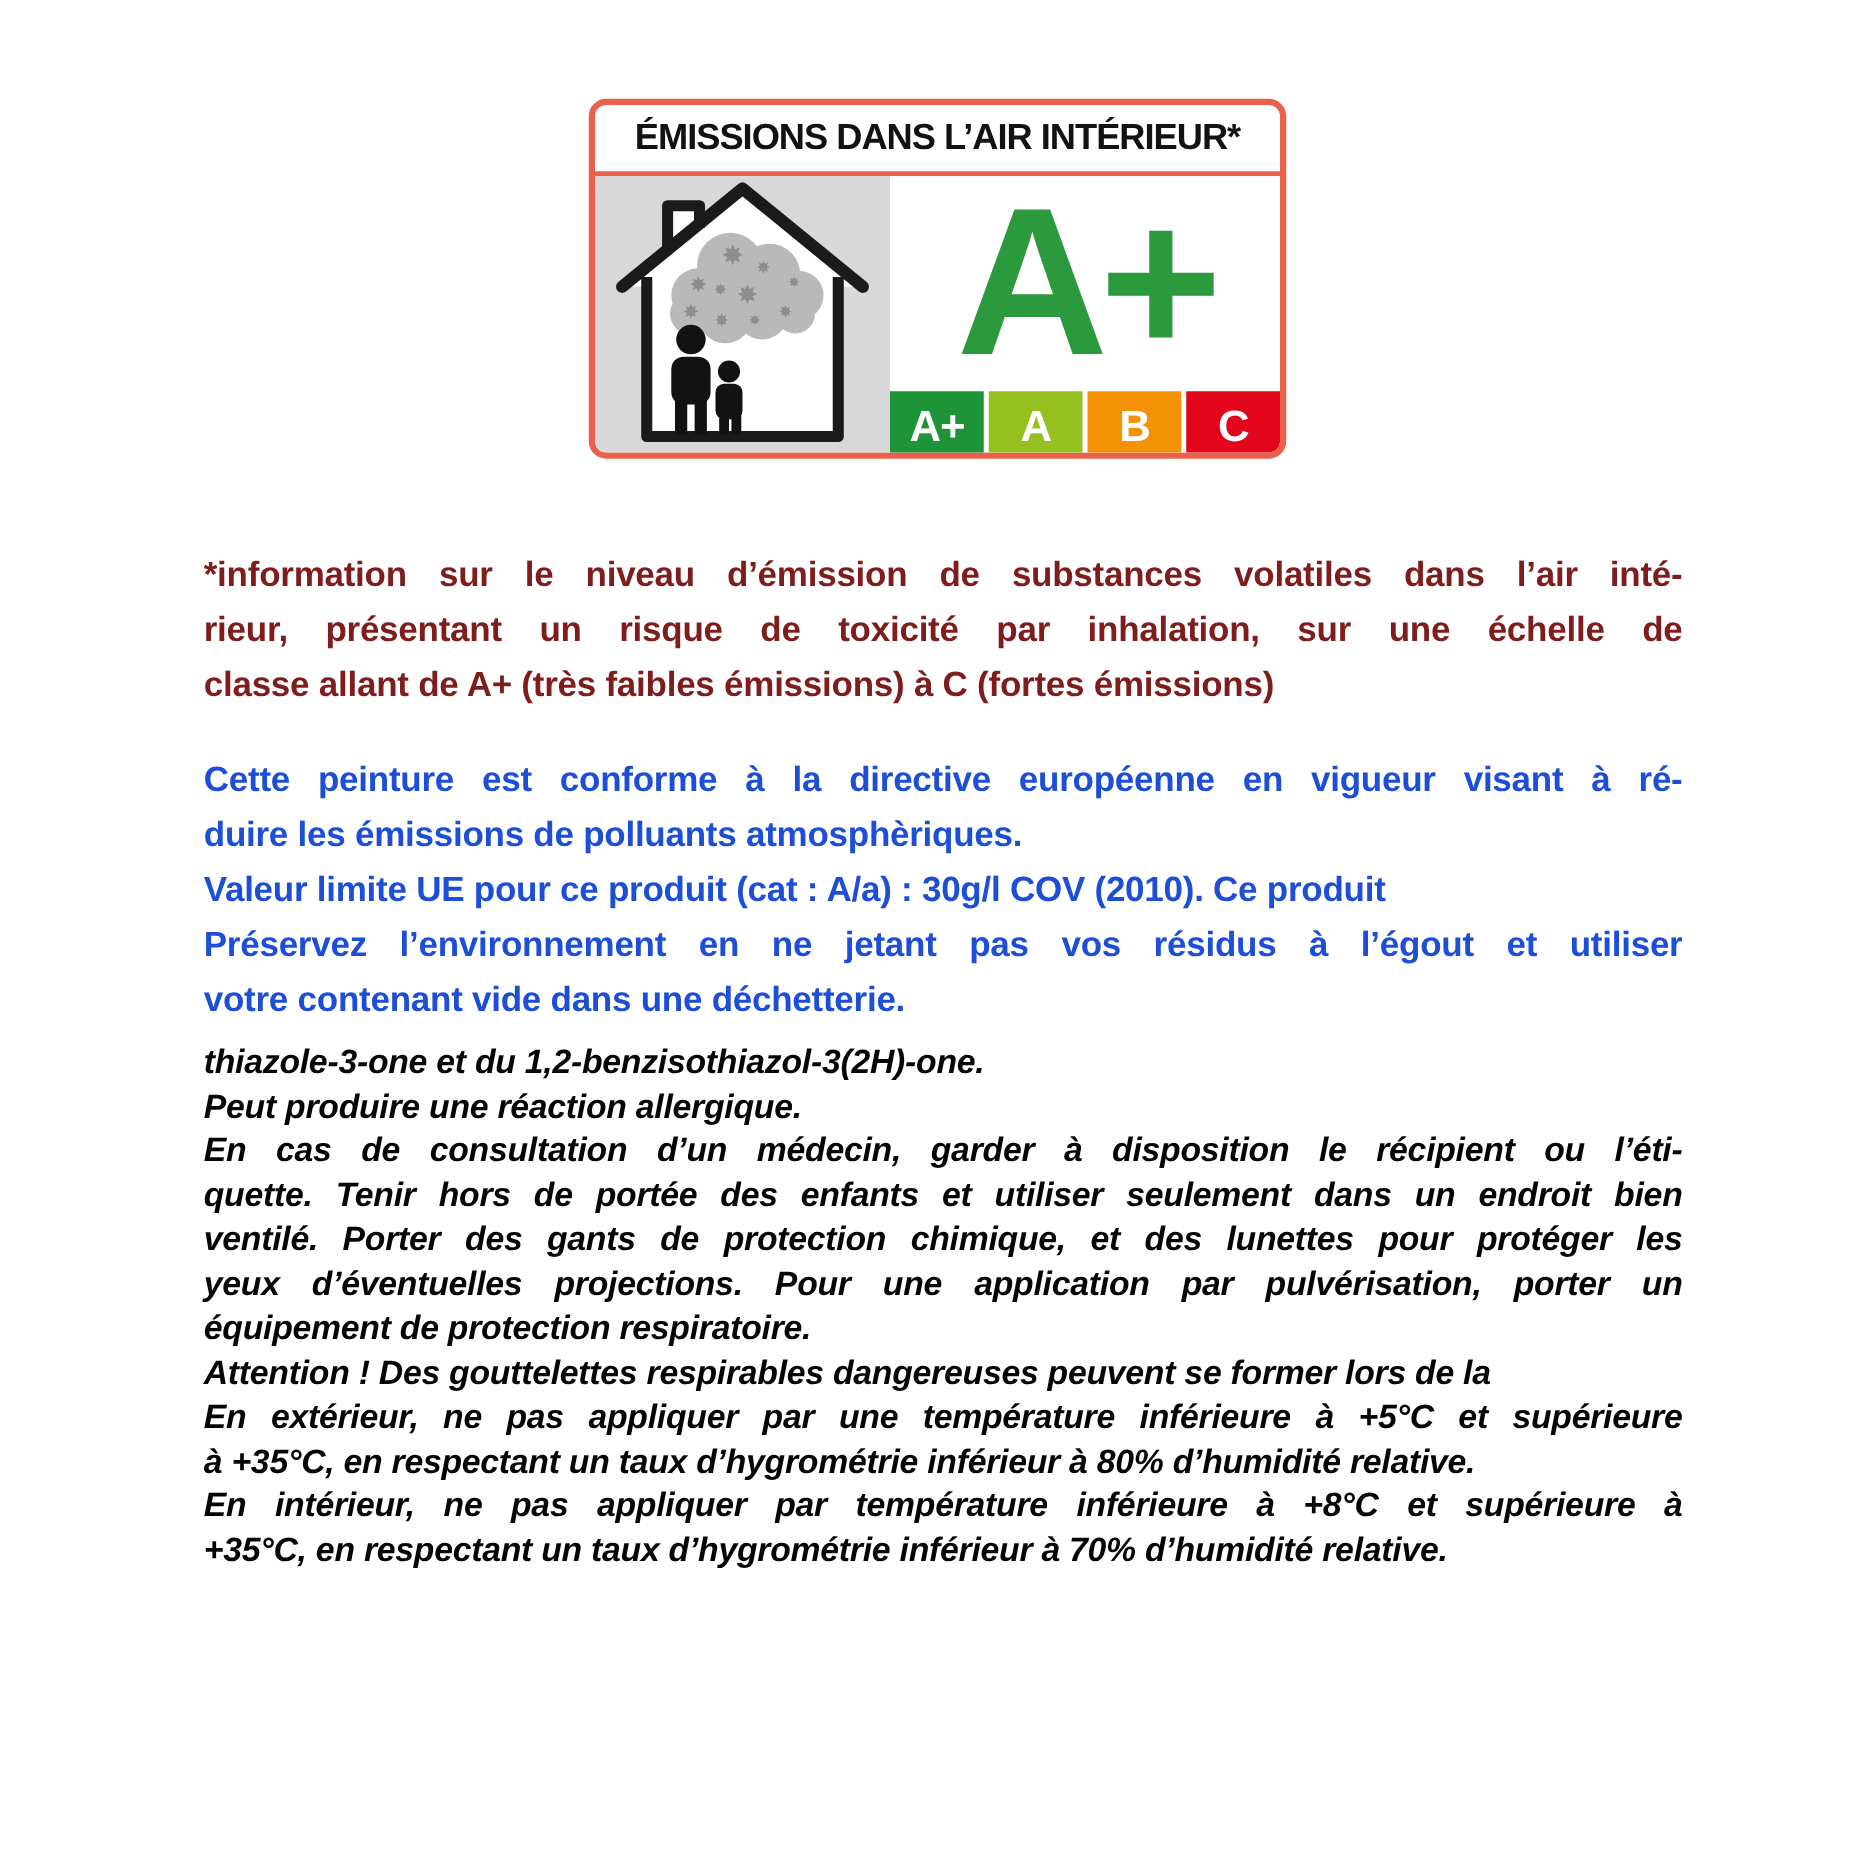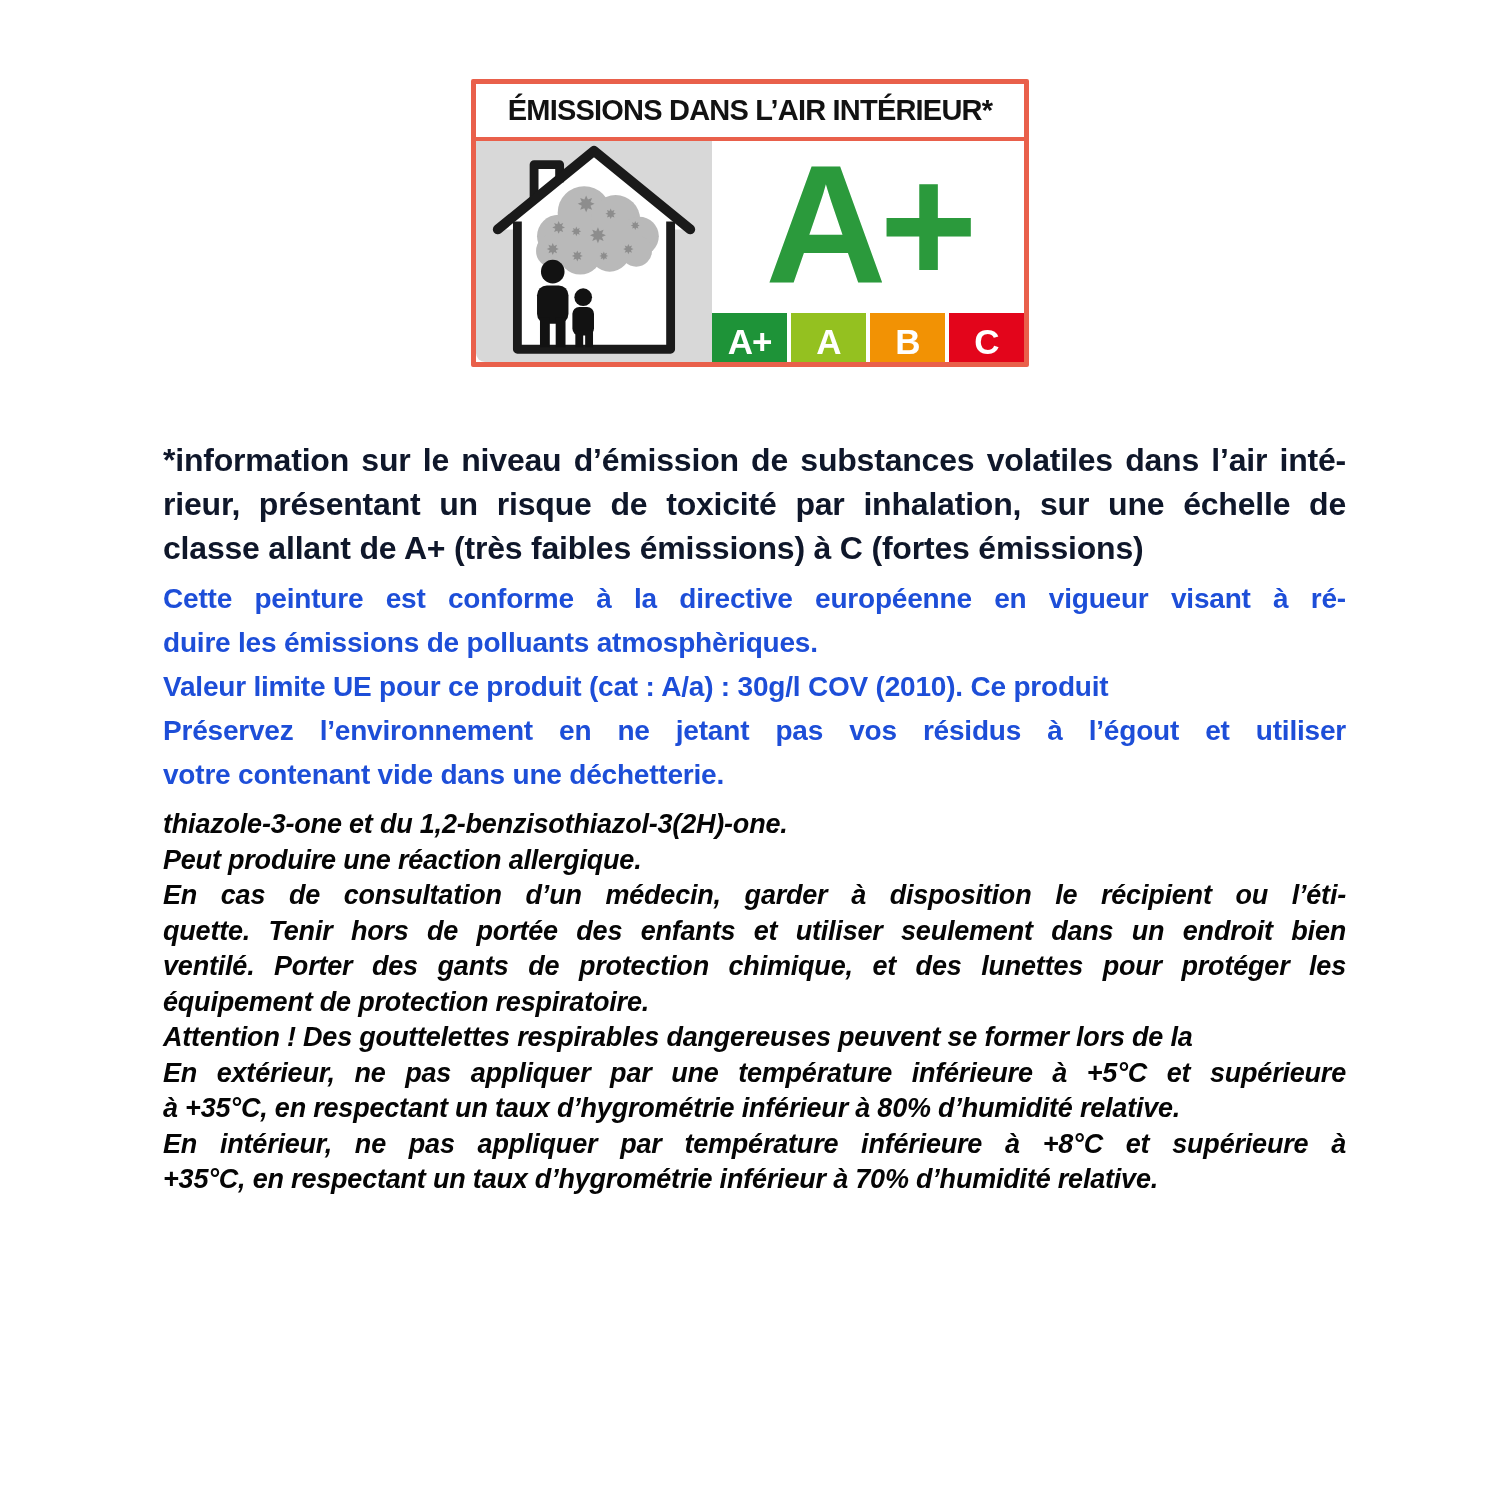--- a/index.html
+++ b/index.html
@@ -6,21 +6,21 @@
   body {
     width:1500px; height:1500px; position:relative; background:#ffffff;
     font-family:"Liberation Sans", sans-serif;
     -webkit-font-smoothing:antialiased;
   }
   .page { position:absolute; inset:0; background:#ffffff; }
 
   
   .badge {
     position:absolute; left:471px; top:79px; width:548px; height:278px;
-    background:#ffffff; border:5px solid #e9604b; border-radius:2px;
+    background:#ffffff; border:5px solid #e9604b; border-radius:14px;
     overflow:hidden; display:flex; flex-direction:column;
   }
   .badge-title {
     flex:0 0 53px; display:flex; align-items:center; justify-content:center;
     border-bottom:4px solid #e9604b;
     font-size:29px; font-weight:700; letter-spacing:-0.8px; color:#121212;
     white-space:nowrap;
   }
   .badge-body { flex:1; display:flex; min-height:0; }
   .badge-house {
@@ -36,21 +36,21 @@
   }
   .badge-scale { flex:0 0 58px; display:flex; gap:4px; }
   .scale-cell {
     flex:1; display:flex; align-items:center; justify-content:center;
     color:#ffffff; font-size:35px; font-weight:700; letter-spacing:-1px;
   }
 
   
   .text-col { position:absolute; left:163px; top:438px; width:1183px; }
   .p { margin:0; letter-spacing:-0.2px; }
-  .p-info  { font-size:32px; line-height:44px; font-weight:600; color:#0f172a; margin-bottom:7px; }
+  .p-info  { font-size:28px; line-height:44px; font-weight:600; color:#7f1d1d; margin-bottom:32px; }
   .p-dark  { font-size:28px; line-height:44px; font-weight:600; color:#1d4ed8; }
   .p-it    { font-size:27px; line-height:35.5px; font-weight:700; font-style:italic; color:#050505; }
   .gap-before { margin-top:10px; }
   .tline { text-align:justify; text-align-last:justify; }
   .tline:last-child { text-align-last:left; }
 </style>
 </head>
 <body>
 
 <div class="page">
@@ -144,20 +144,21 @@
     <div class="p p-it gap-before">
         <div class="tline">thiazole-3-one et du 1,2-benzisothiazol-3(2H)-one.</div>
       </div>
     <div class="p p-it">
         <div class="tline">Peut produire une réaction allergique.</div>
       </div>
     <div class="p p-it">
         <div class="tline">En cas de consultation d’un médecin, garder à disposition le récipient ou l’éti-</div>
         <div class="tline">quette. Tenir hors de portée des enfants et utiliser seulement dans un endroit bien</div>
         <div class="tline">ventilé. Porter des gants de protection chimique, et des lunettes pour protéger les</div>
+        <div class="tline">yeux d’éventuelles projections. Pour une application par pulvérisation, porter un</div>
         <div class="tline">équipement de protection respiratoire.</div>
       </div>
     <div class="p p-it">
         <div class="tline">Attention ! Des gouttelettes respirables dangereuses peuvent se former lors de la</div>
       </div>
     <div class="p p-it">
         <div class="tline">En extérieur, ne pas appliquer par une température inférieure à +5°C et supérieure</div>
         <div class="tline">à +35°C, en respectant un taux d’hygrométrie inférieur à 80% d’humidité relative.</div>
       </div>
     <div class="p p-it">

